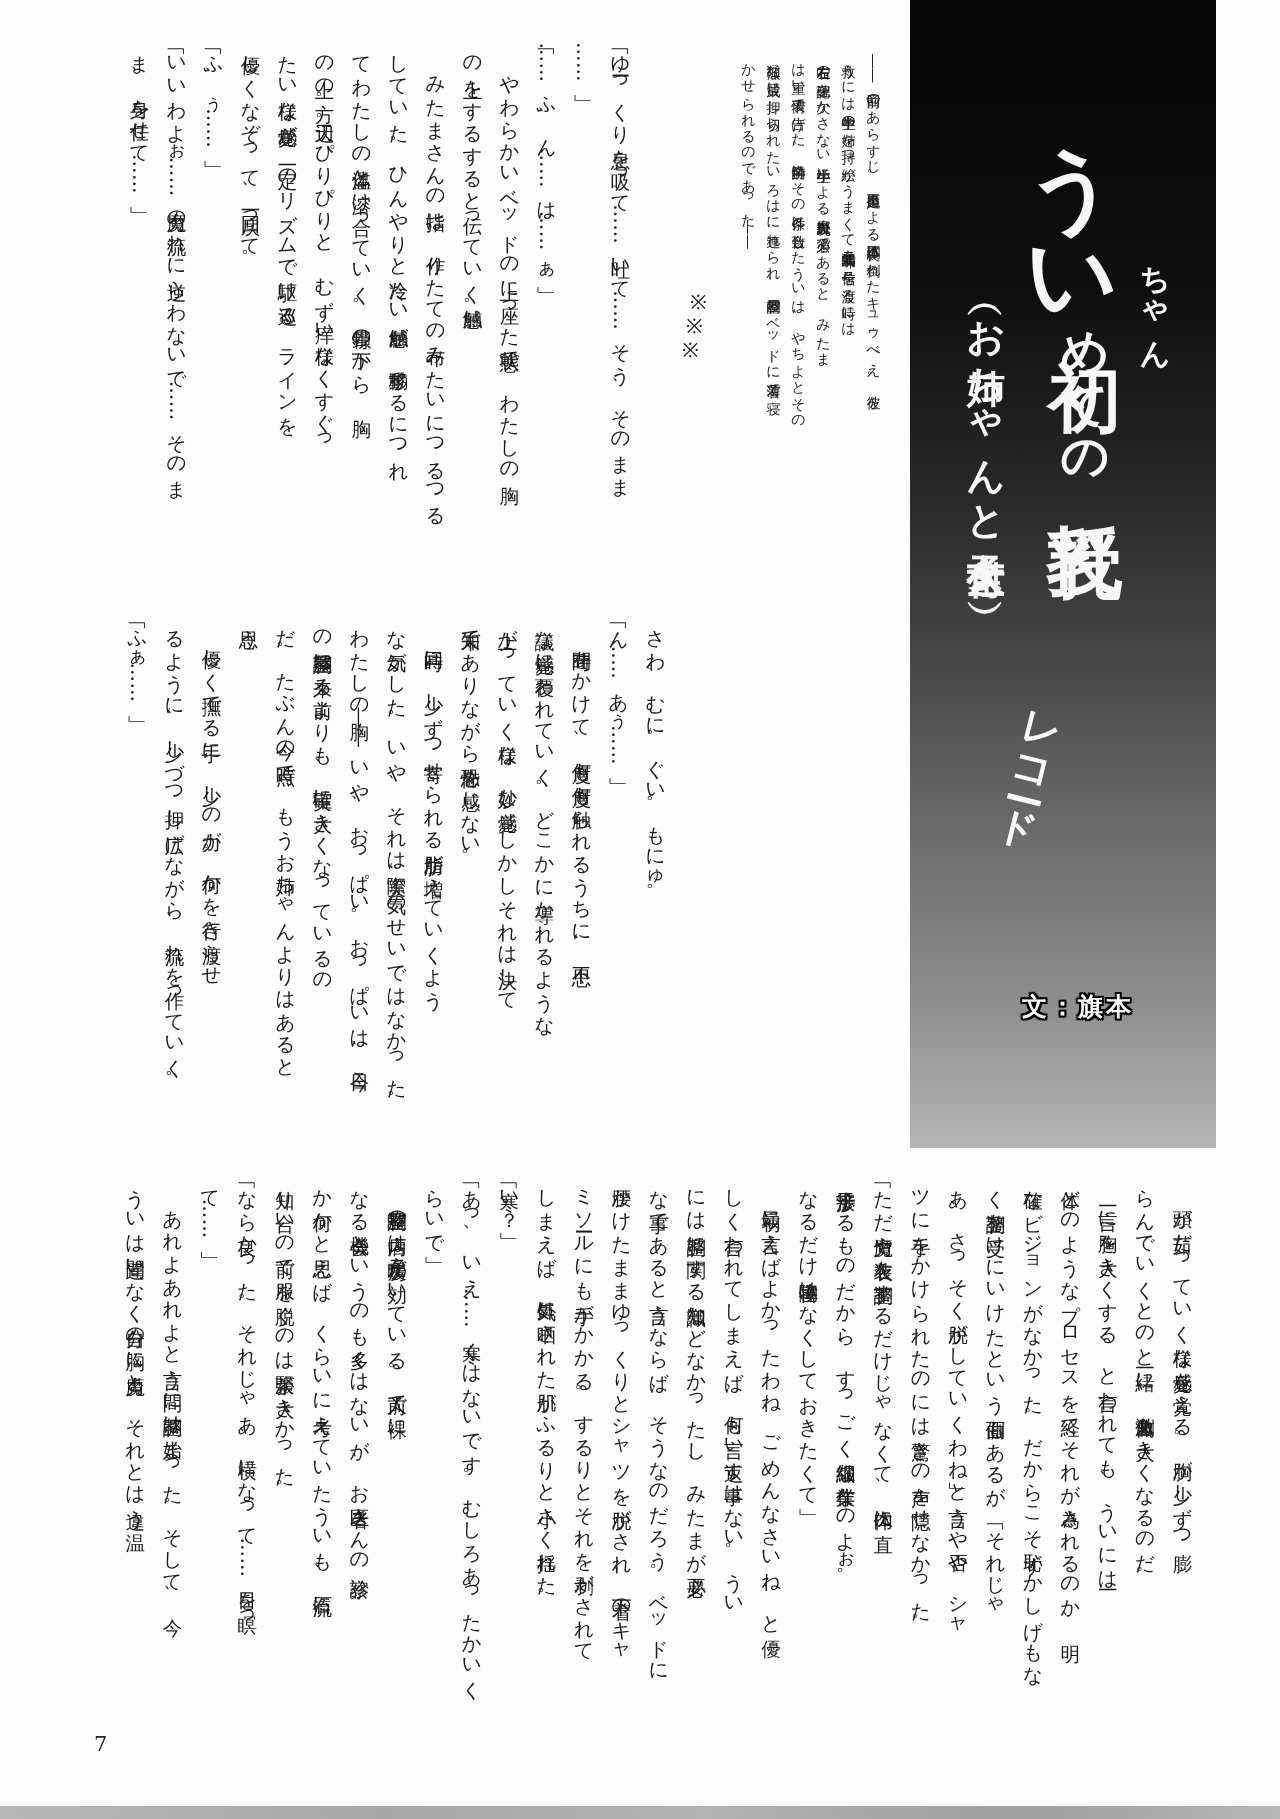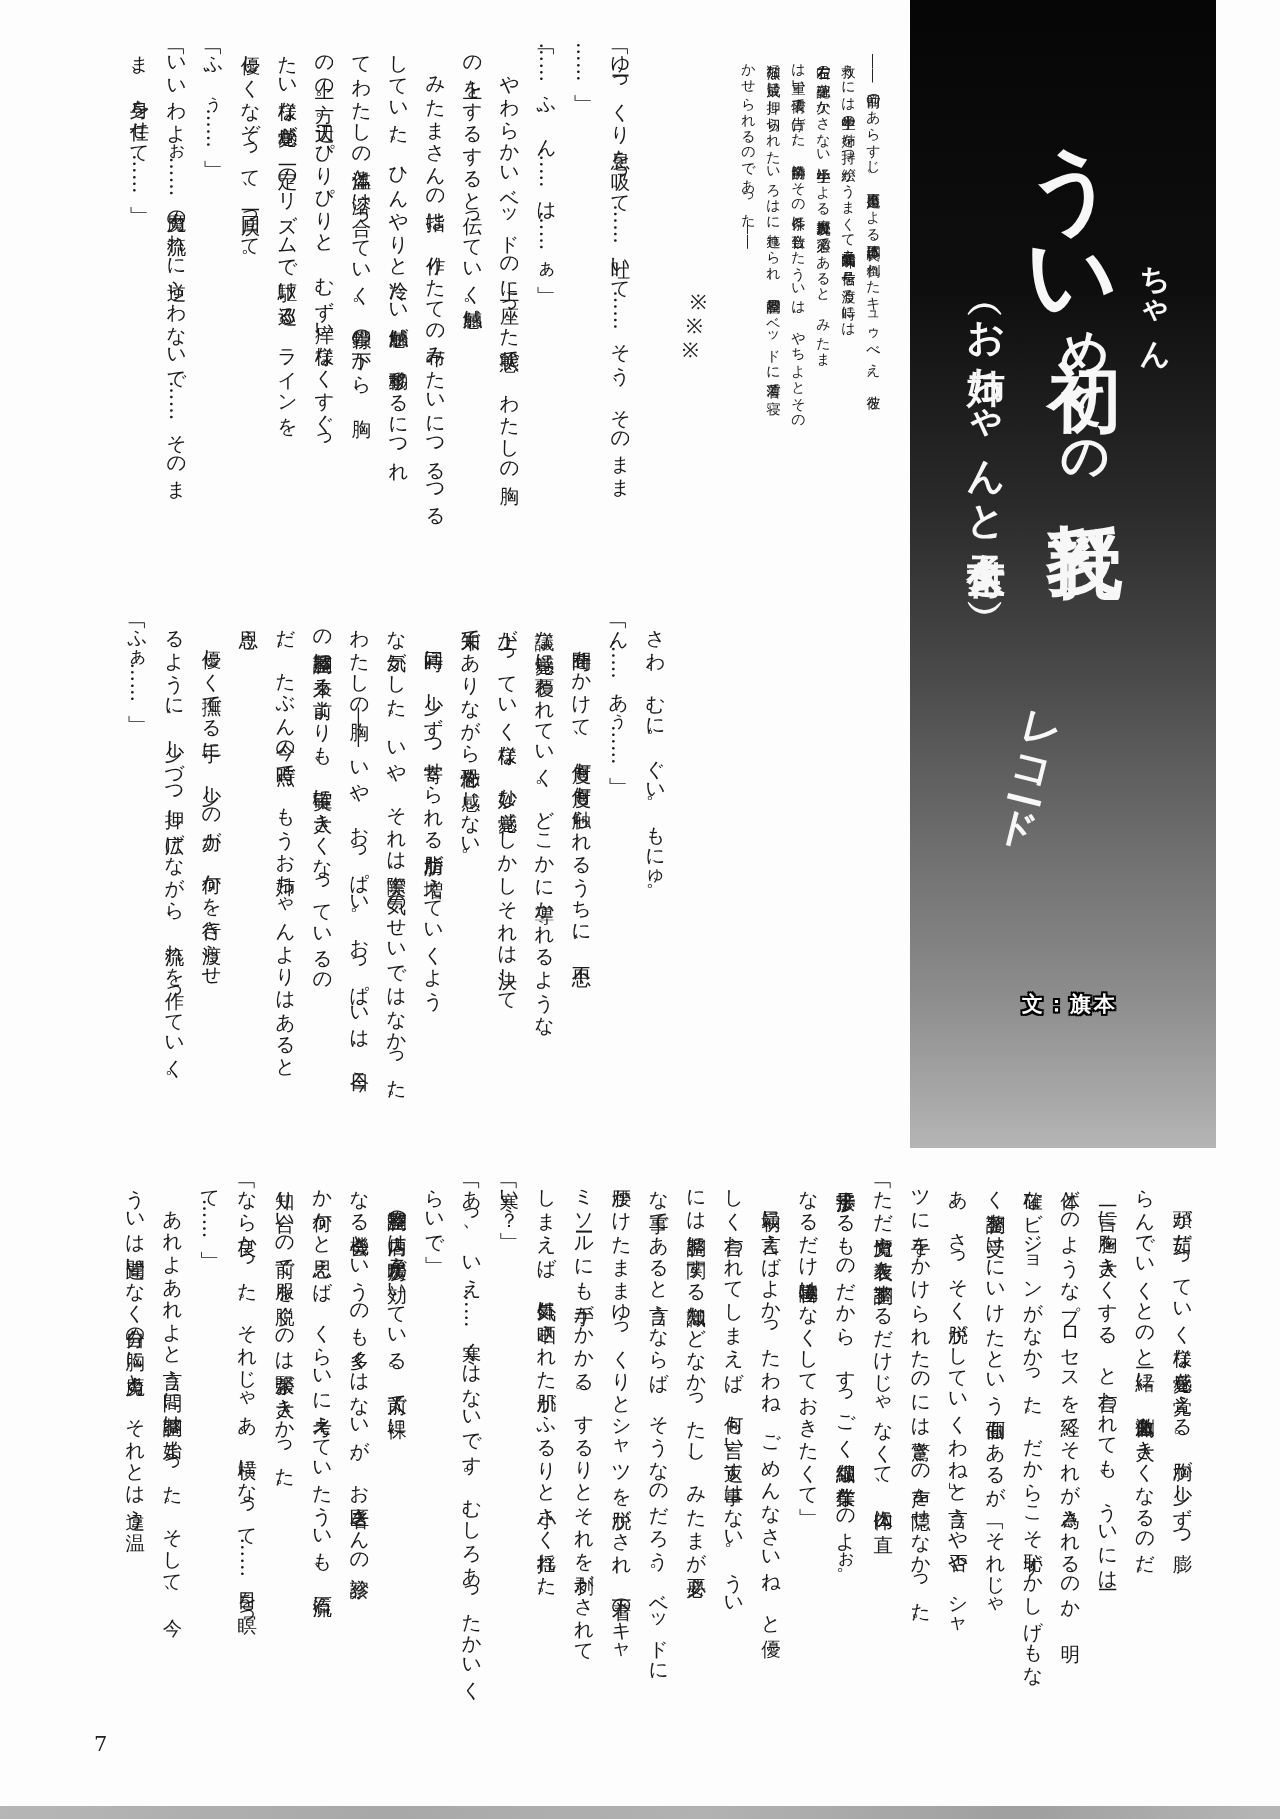--- a/index.html
+++ b/index.html
@@ -33,21 +33,21 @@
   #banner .tvert{position:absolute;writing-mode:vertical-rl;}
   #title-ui{left:102px;top:80px;font-size:90px;font-weight:bold;letter-spacing:8px;}
   #title-chan{left:224px;top:246px;font-size:30px;font-weight:bold;letter-spacing:2px;}
   #title-main{left:126px;top:296px;font-weight:bold;}
   #title-main .big{font-size:74px;}
   #title-main .mid{font-size:48px;letter-spacing:2px;}
   #title-record{left:98px;top:686px;font-size:40px;font-weight:bold;
     letter-spacing:2px;transform:rotate(14deg);}
   #title-sub{left:50px;top:292px;font-size:38px;font-weight:bold;letter-spacing:2px;}
   #title-credit{
-    position:absolute;left:112px;top:990px;font-size:21px;font-weight:bold;color:#ffffff;
+    position:absolute;left:112px;top:990px;font-size:25px;font-weight:bold;color:#ffffff;
     letter-spacing:3px;
     text-shadow:-2px -2px 0 #000,2px -2px 0 #000,-2px 2px 0 #000,2px 2px 0 #000,
       0 2px 0 #000,0 -2px 0 #000,2px 0 0 #000,-2px 0 0 #000;
   }
   
   #page-number{position:absolute;left:94px;top:1732px;font-size:21px;color:#222;}
   #bottom-strip{
     position:absolute;left:0;top:1806px;width:1280px;height:13px;
     background:linear-gradient(90deg,#b6b6b6 0%,#a8a8a8 30%,#b2b2b2 55%,#9f9f9f 80%,#b6b6b6 100%);
   }

